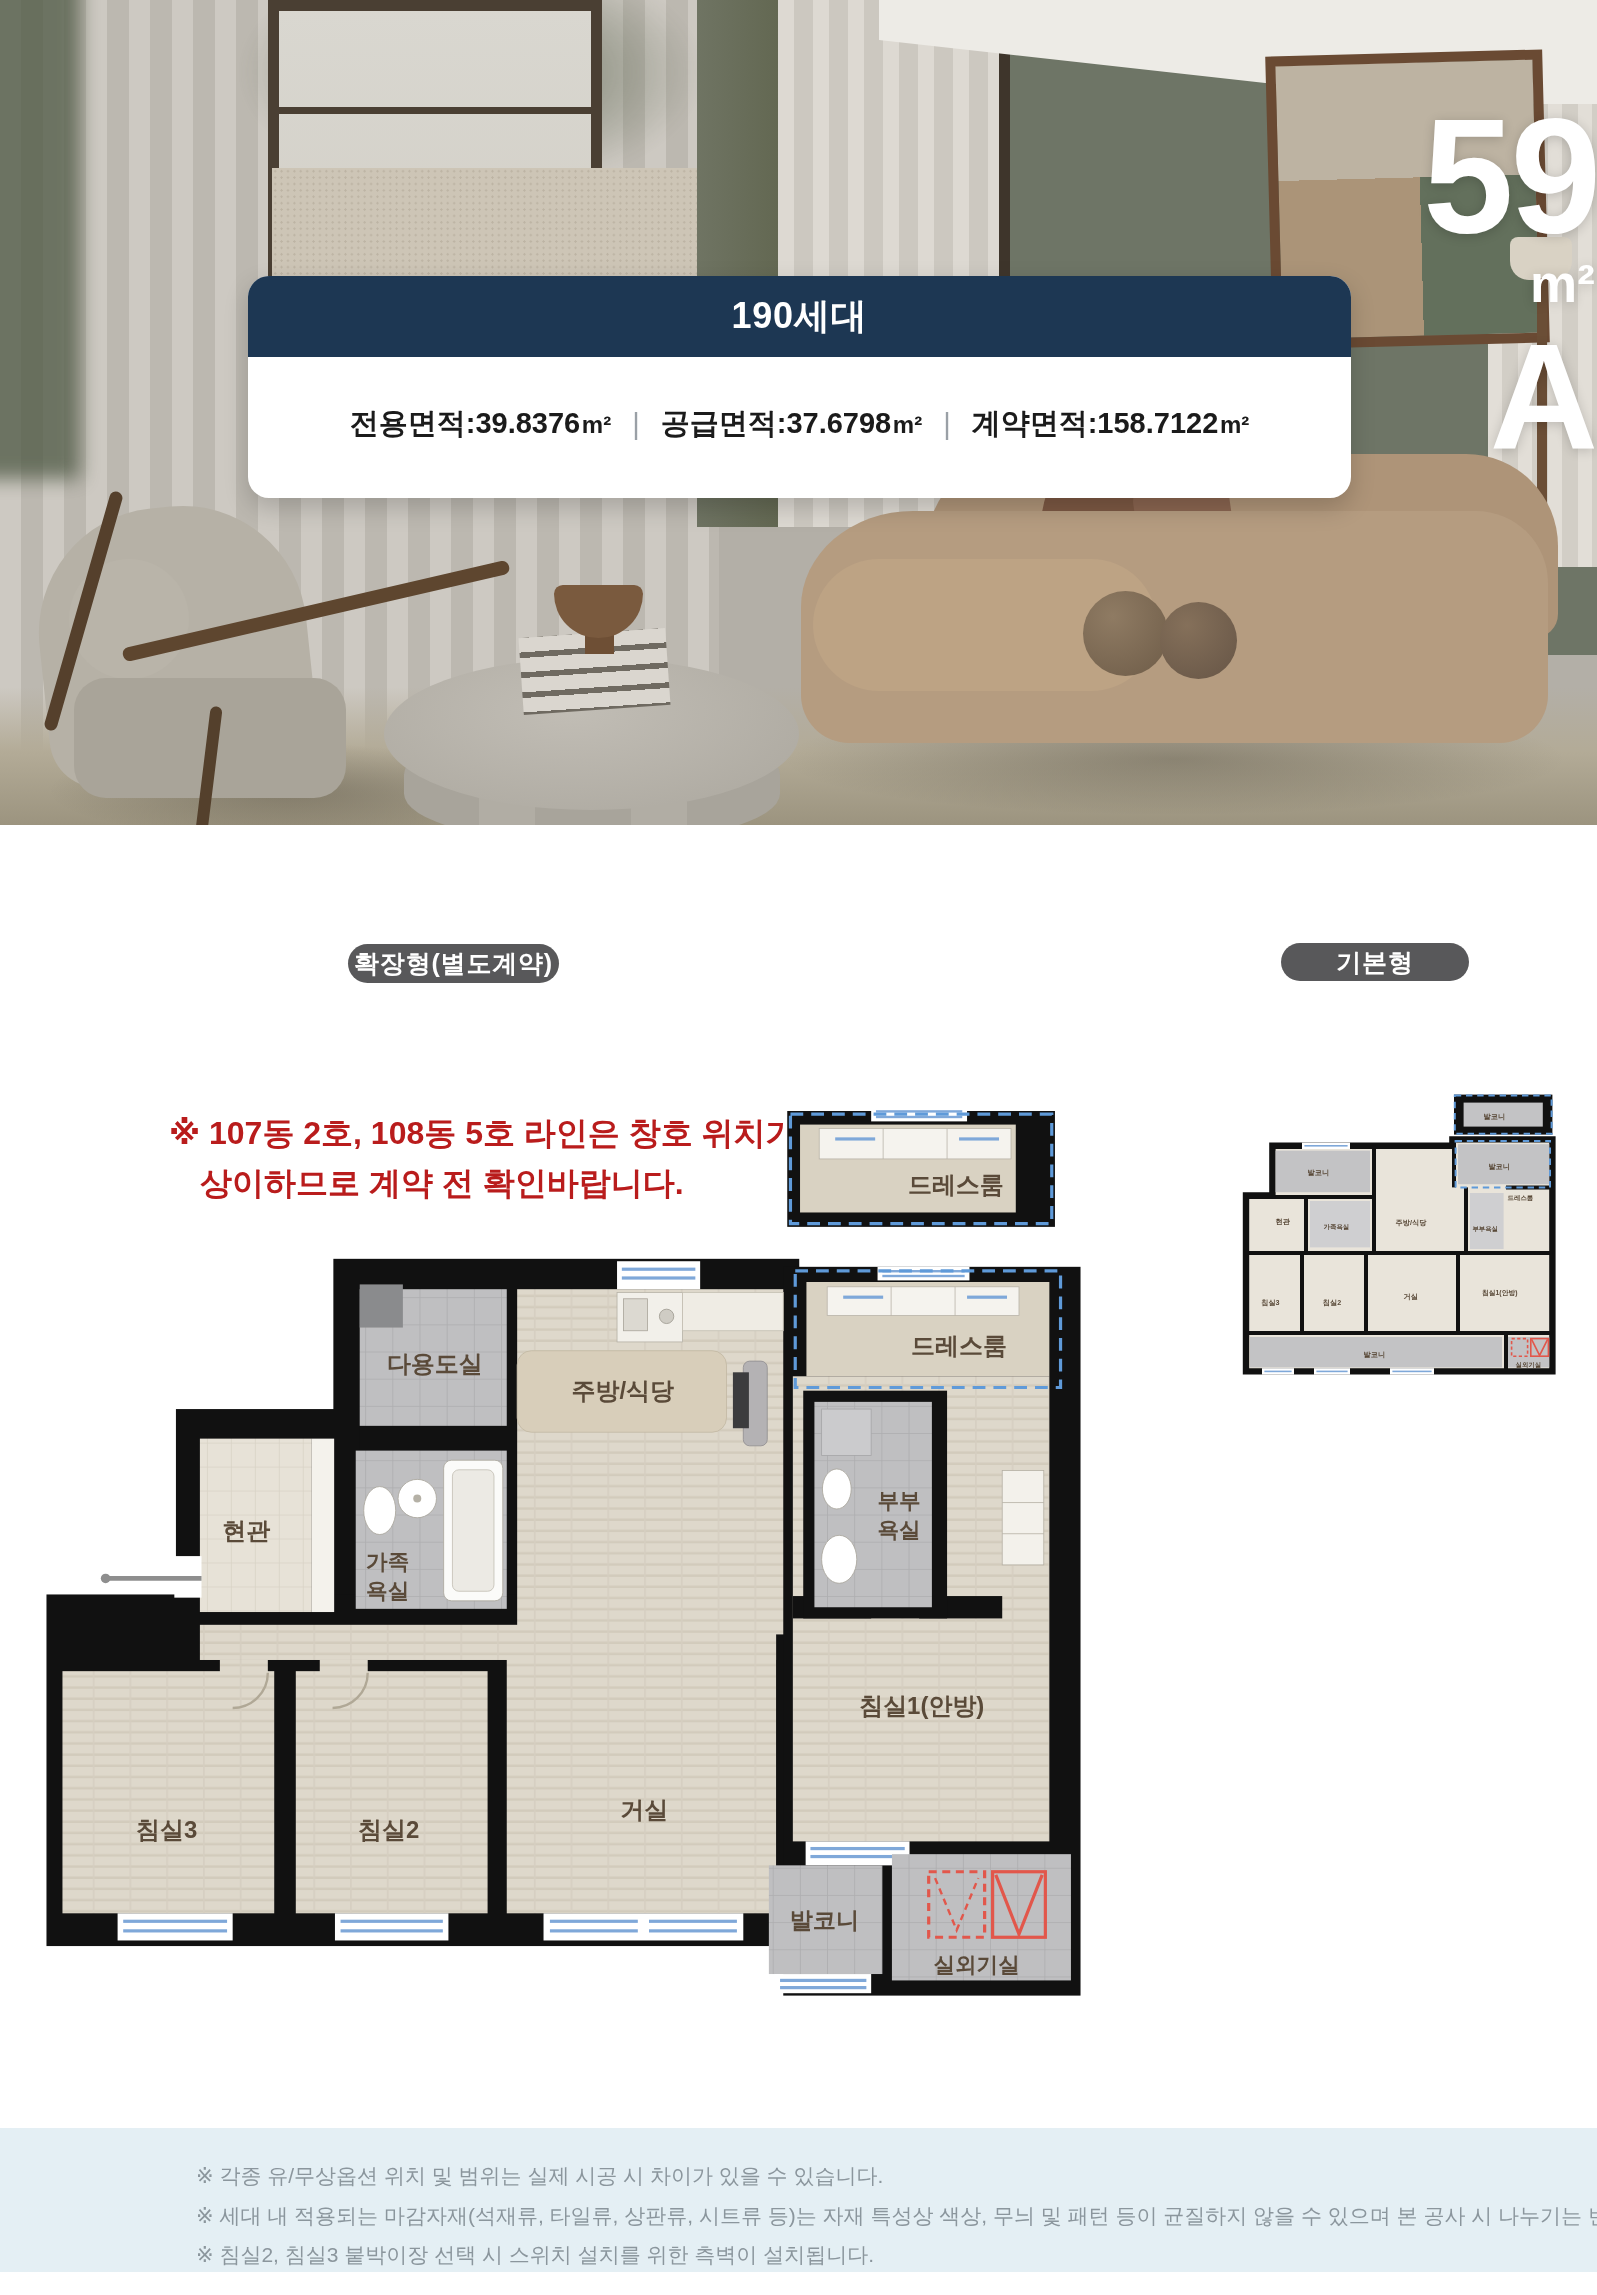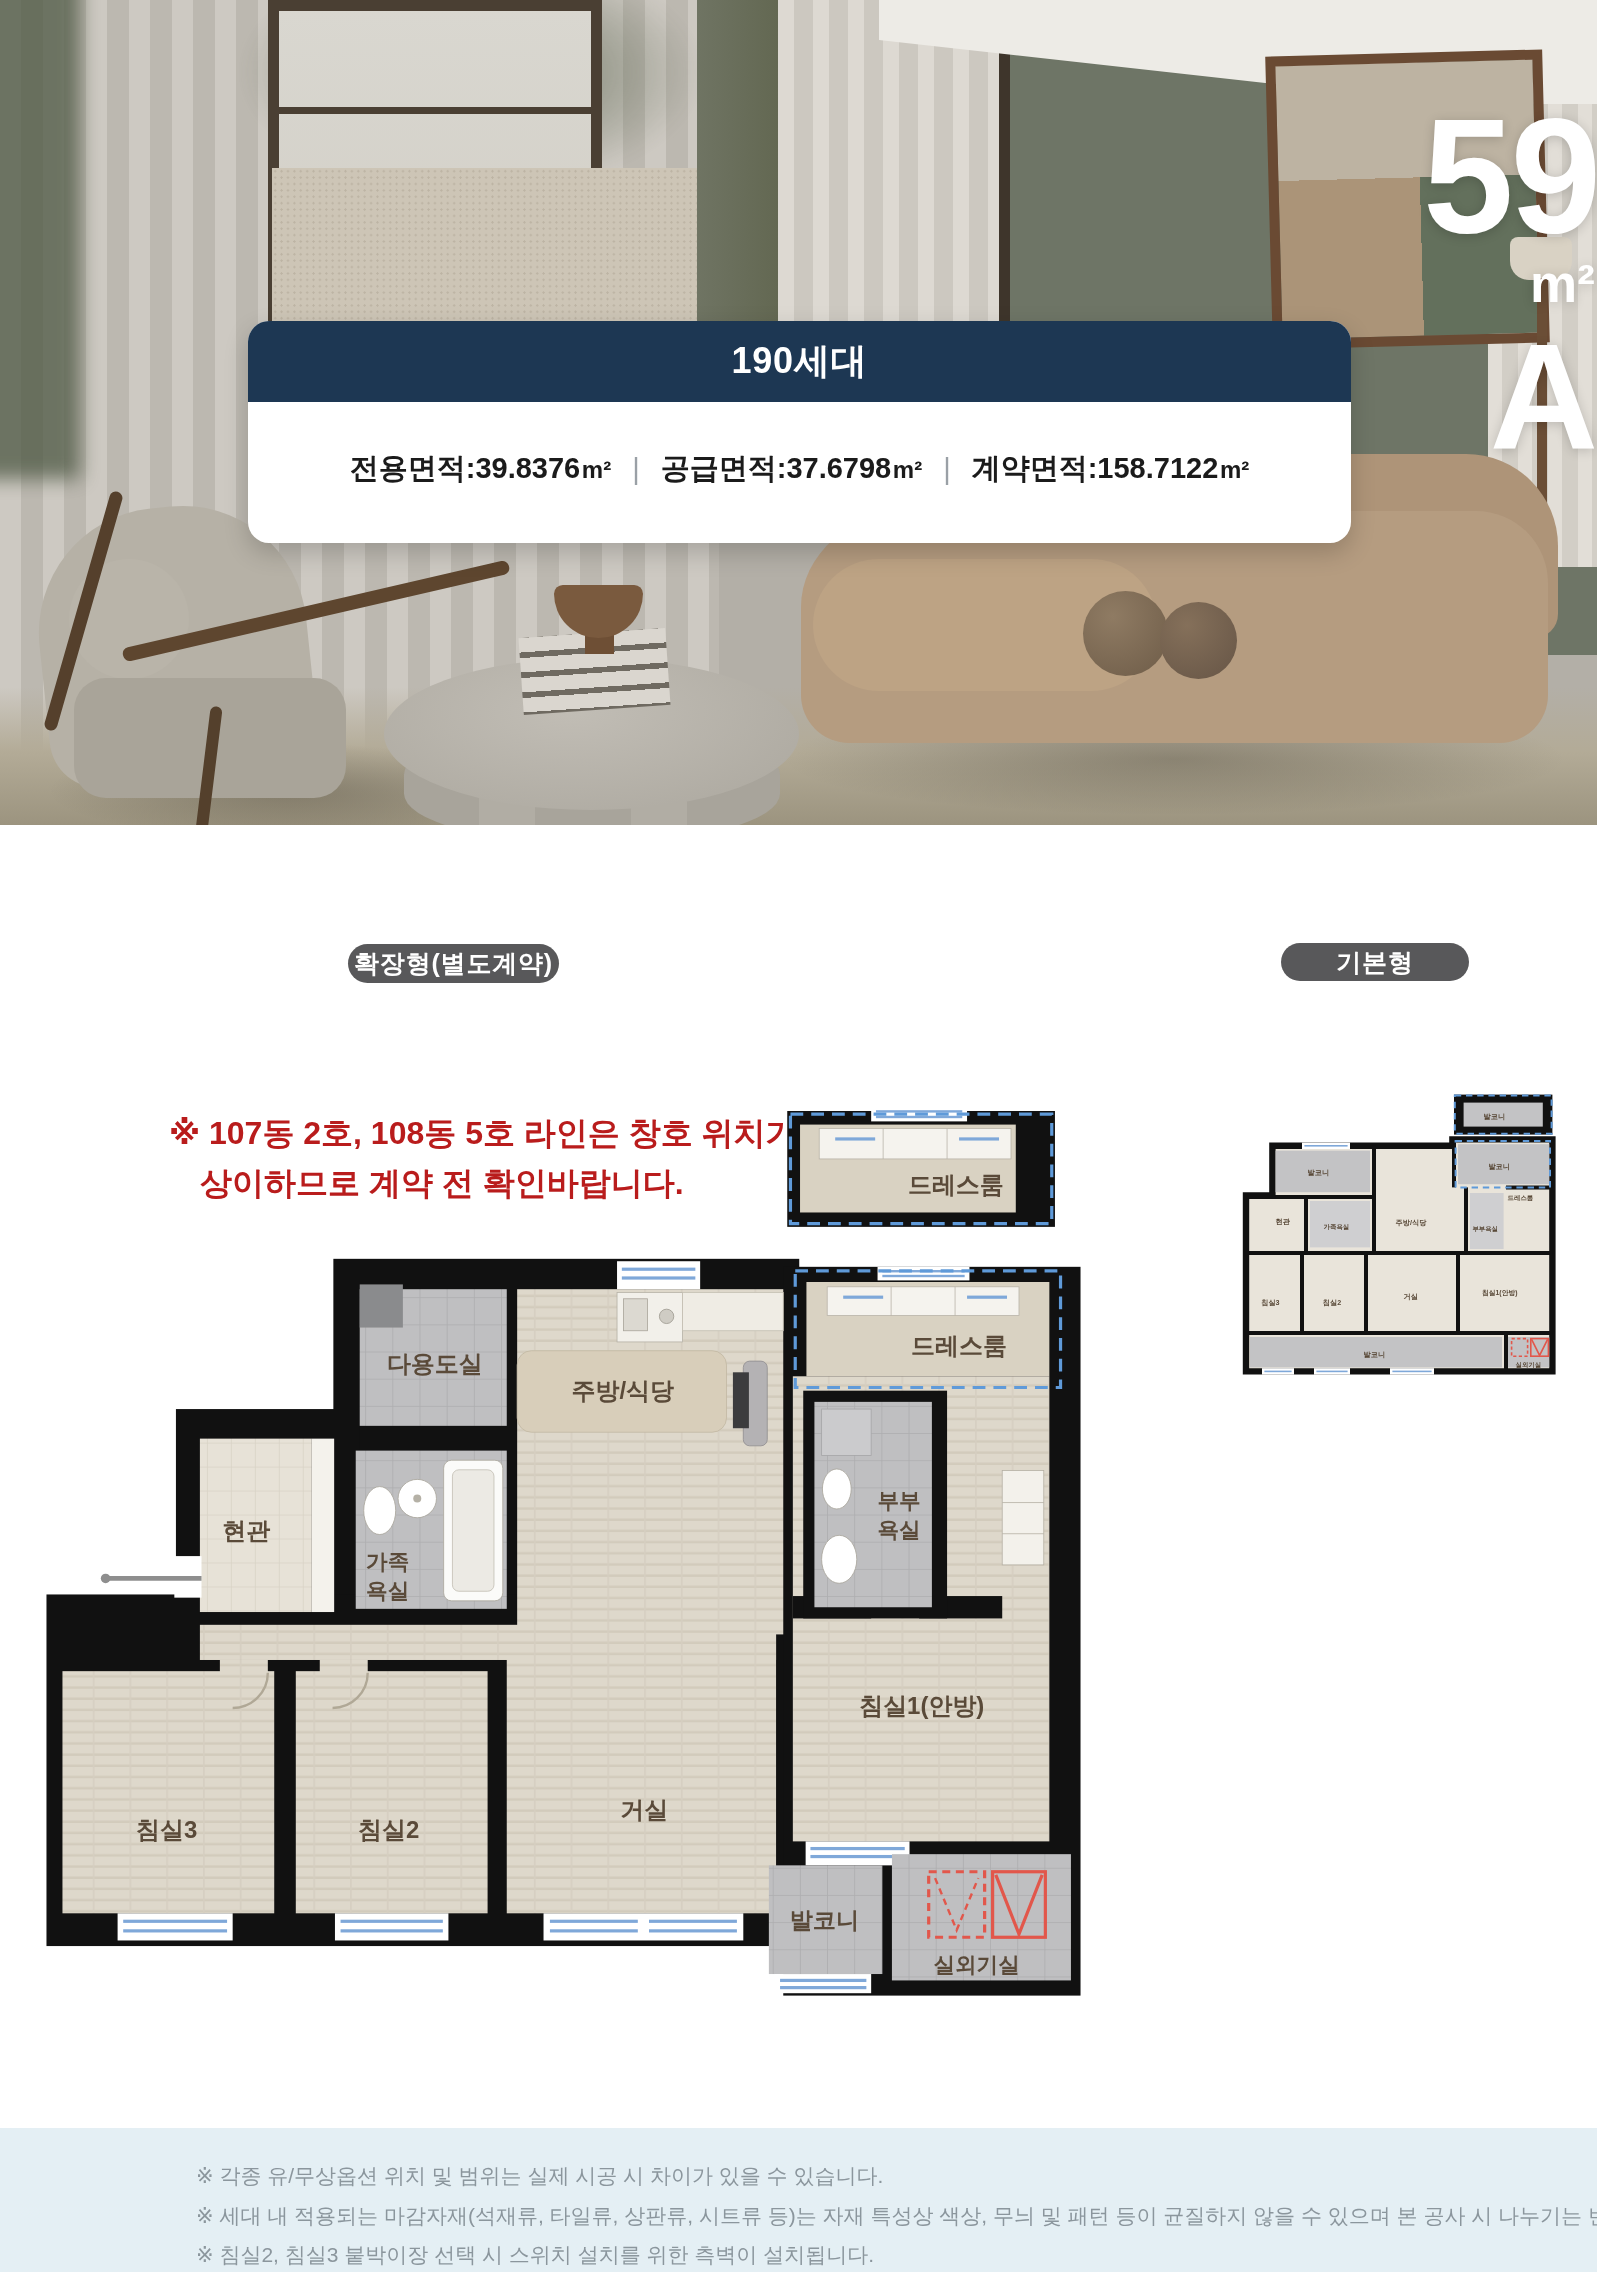--- a/index.html
+++ b/index.html
@@ -64,21 +64,21 @@
   .h-bowl{left:554px;top:585px;width:89px;height:53px;background:#7a5a3e;border-radius:9.6px 9.6px 48px 48px;}
   .h-bowl-stem{left:585px;top:633px;width:29px;height:21px;background:#6e4f35;}
 
   
   .hero-title{left:0;top:94px;width:1598px;display:flex;justify-content:center;align-items:flex-end;
     color:#fff;font-weight:800;text-shadow:0 1.6px 11.2px rgba(0,0,0,.18);flex-direction:column;}
   .ht-num{font-size:163px;line-height:1;letter-spacing:-3.2px;}
   .ht-unit{font-size:53px;line-height:1;margin:0 3.2px 11.2px 8px;font-weight:700;}
   .ht-type{font-size:150px;line-height:1;}
   .info-card{left:248px;top:276px;width:1103px;height:222px;border-radius:21px;overflow:hidden;
-    background:#fff;box-shadow:0 9.6px 24px rgba(0,0,0,.18);margin-top:45px;}
+    background:#fff;box-shadow:0 9.6px 24px rgba(0,0,0,.18);}
   .ic-head{height:81px;background:#1d3753;color:#fff;display:flex;align-items:center;justify-content:center;
     font-size:36px;font-weight:700;letter-spacing:0.8px;}
   .ic-body{height:134px;display:flex;align-items:center;justify-content:center;
     font-size:29px;color:#1b1b1b;font-weight:600;}
   .ic-item{display:flex;align-items:baseline;}
   .ic-sep{color:#9aa0a6;margin:0 21px;font-weight:400;}
   .ic-unit{font-size:24px;margin-left:1.6px;}
 
   
   .pill{position:absolute;background:#58585a;color:#fff;border-radius:22.4px;display:flex;

